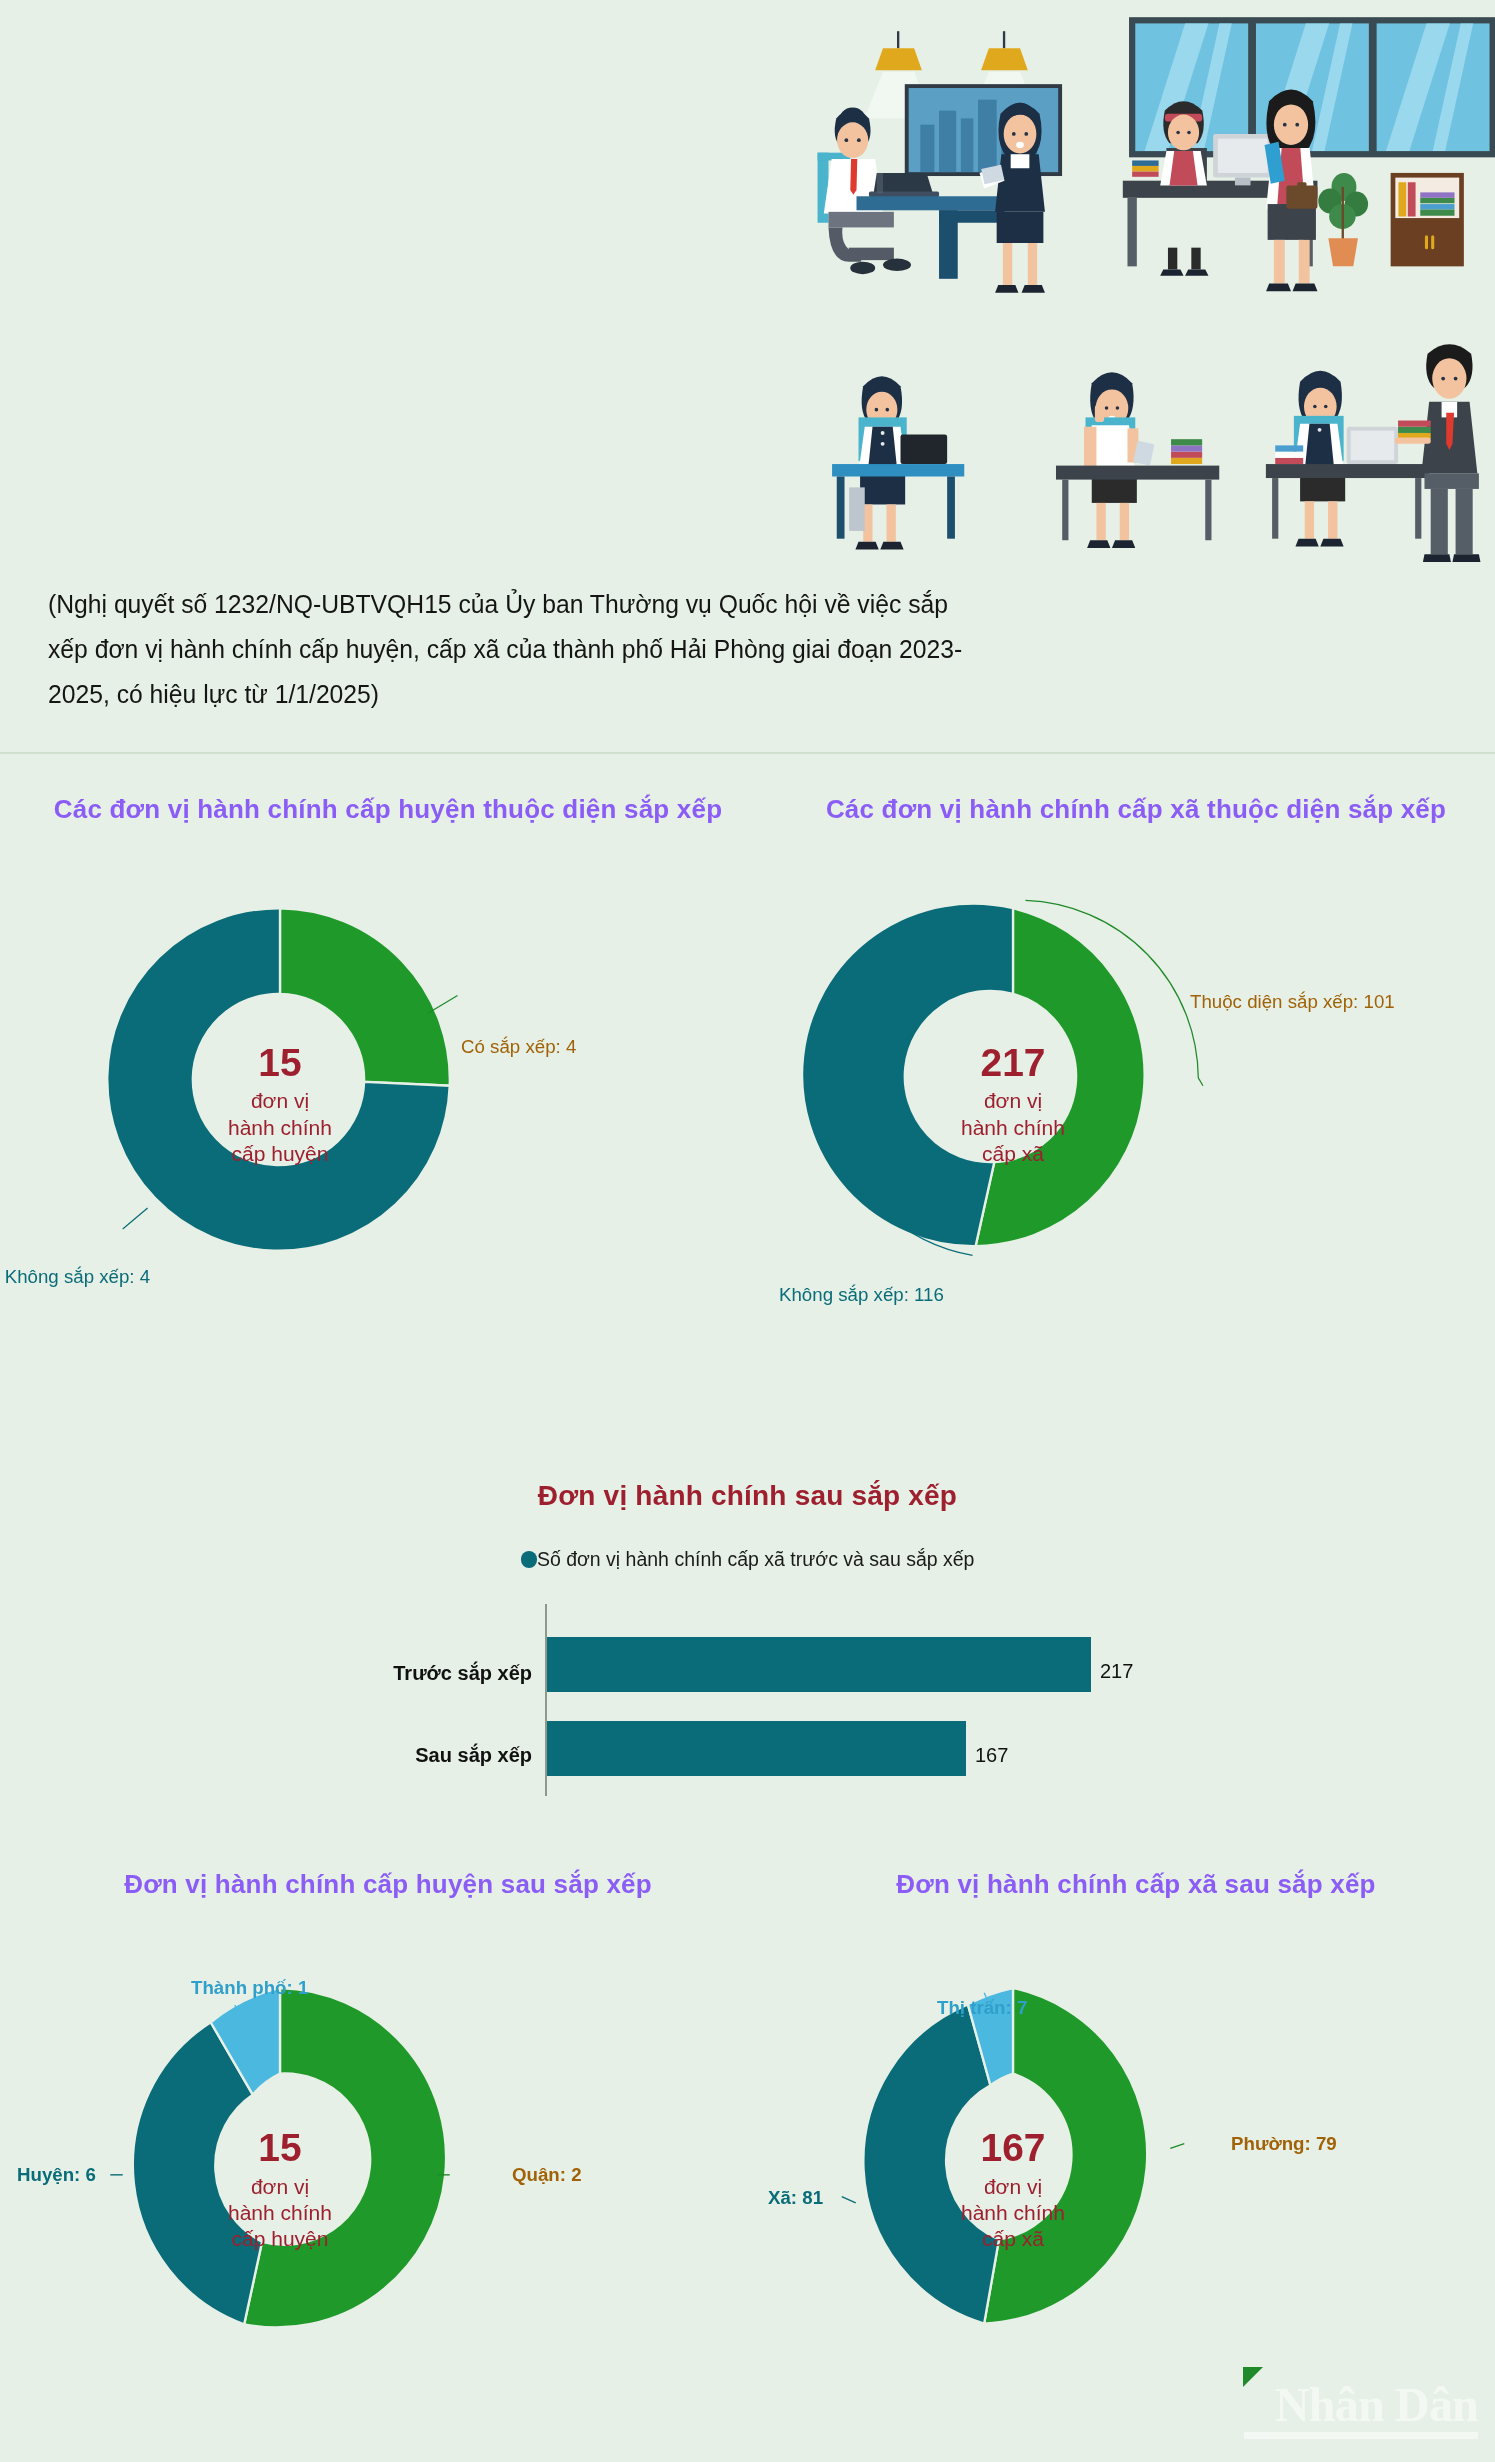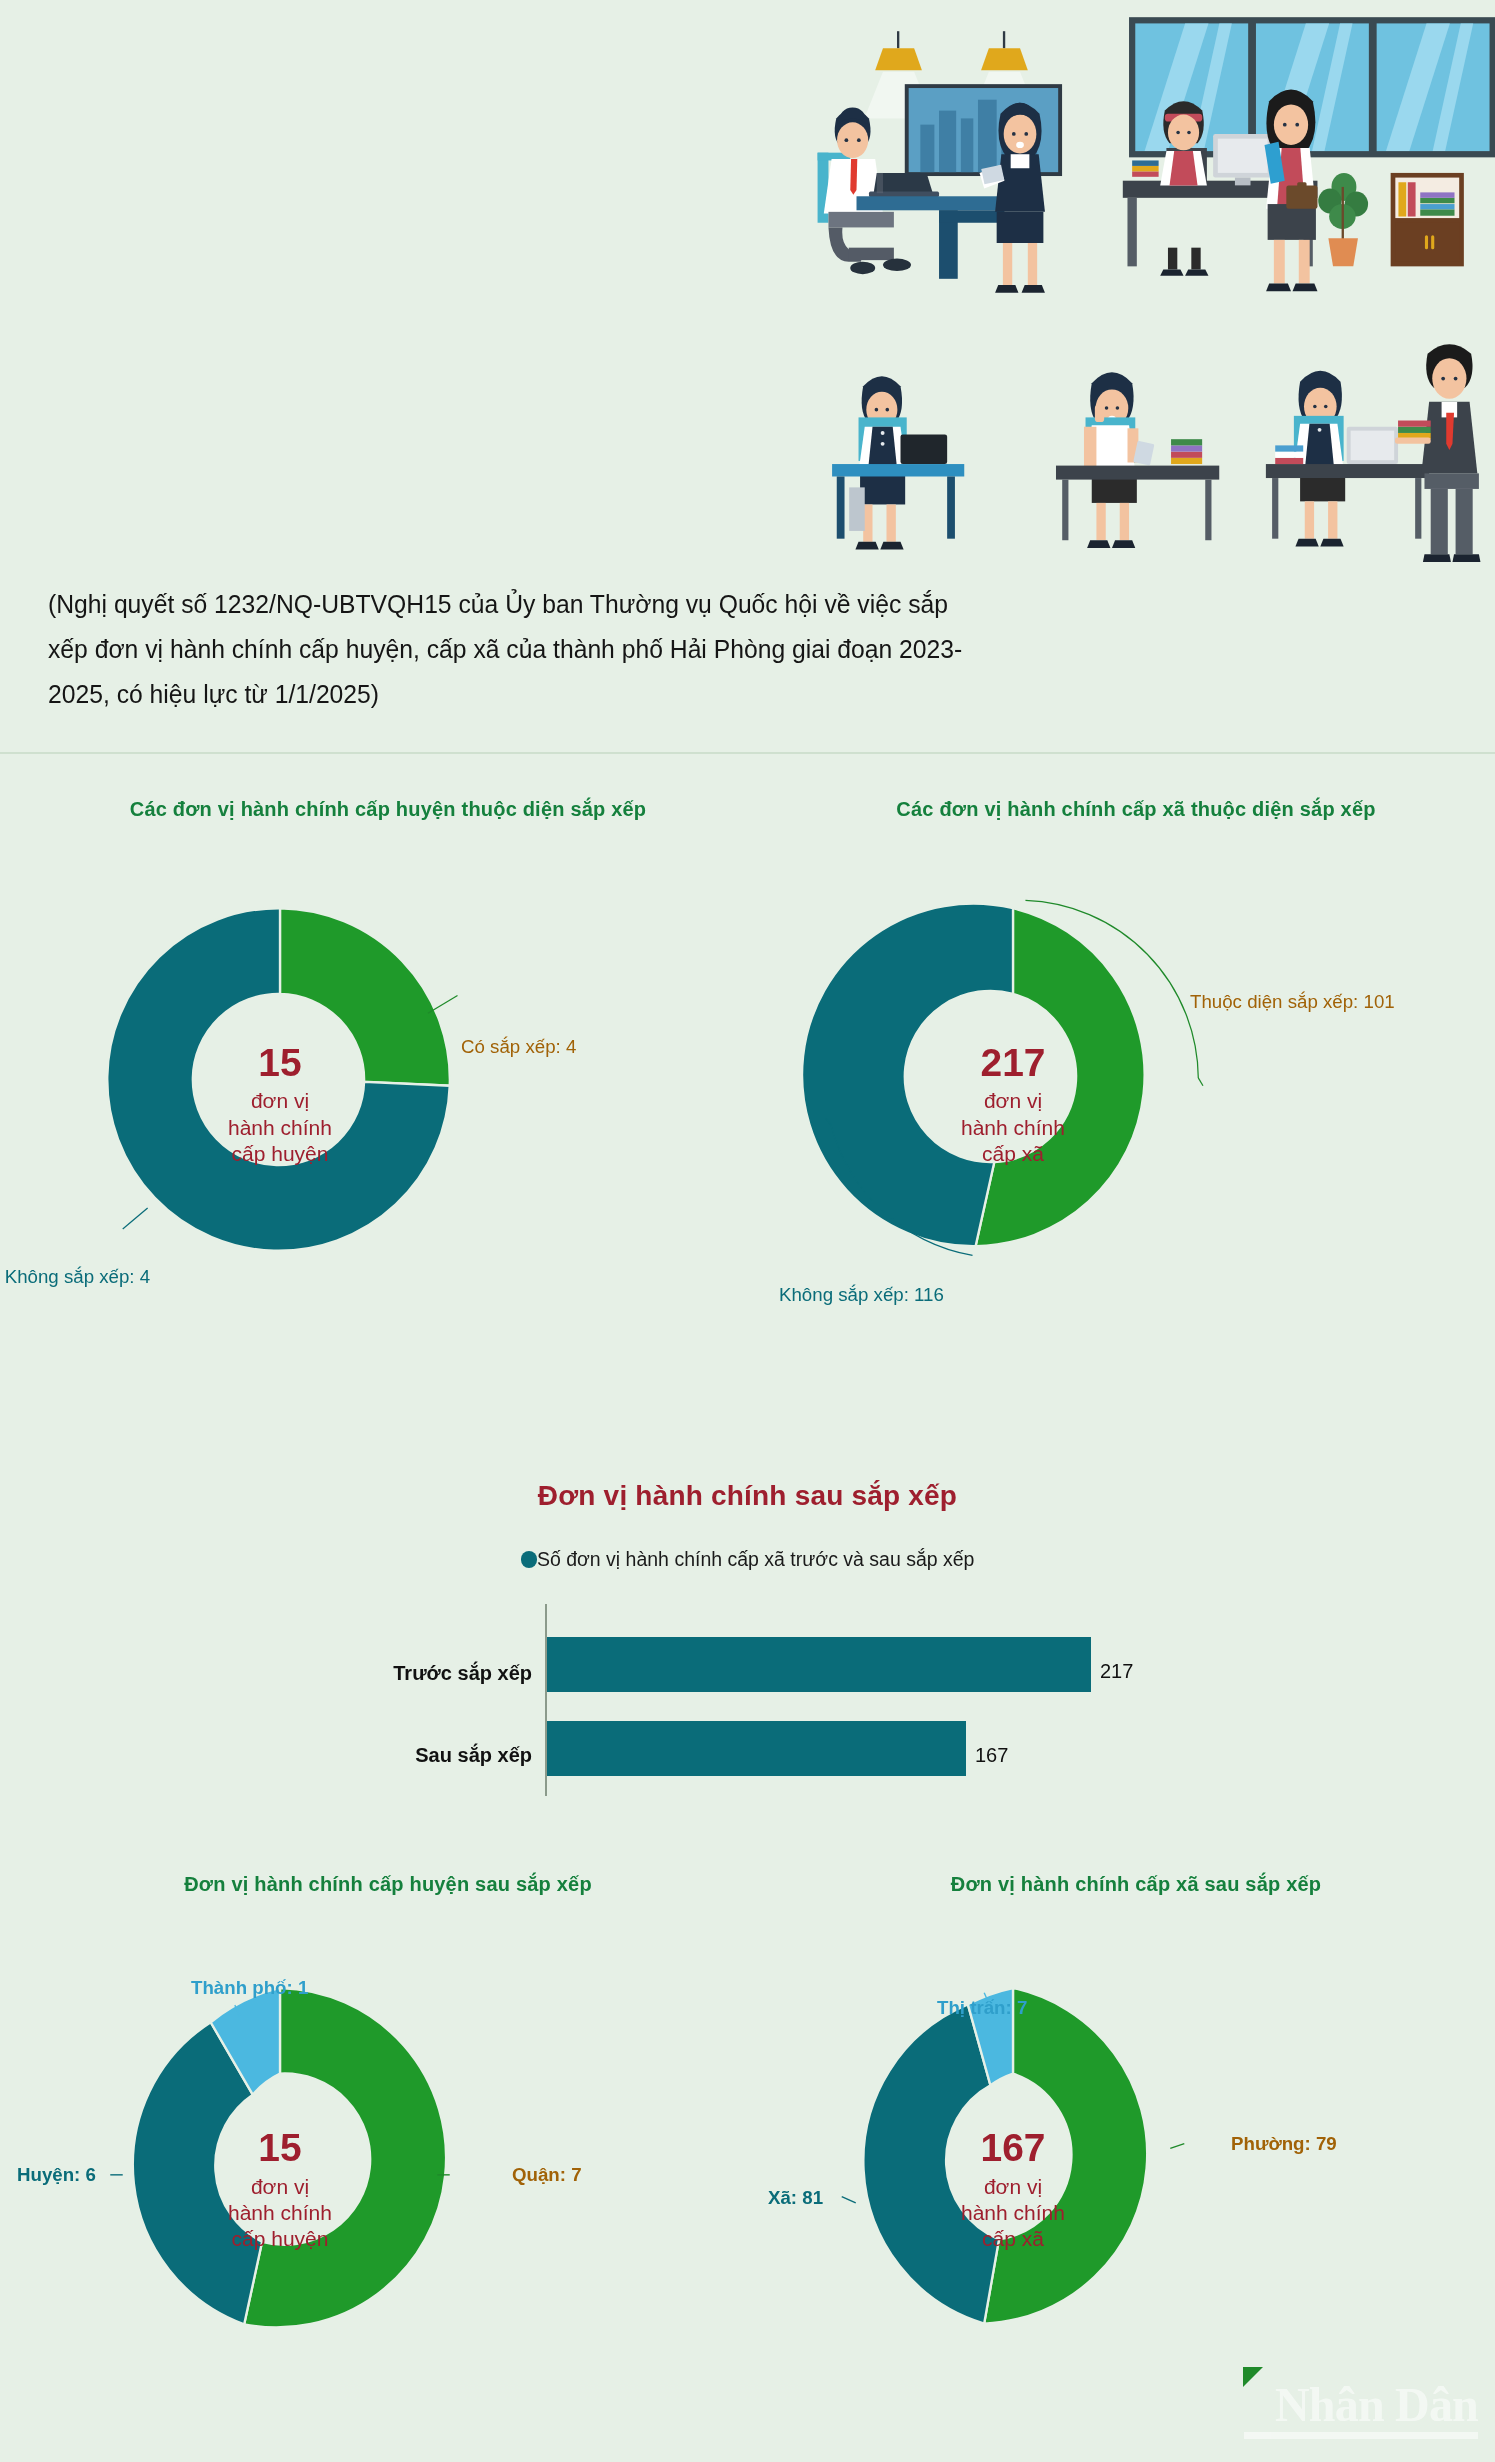--- a/index.html
+++ b/index.html
@@ -63,22 +63,22 @@
     position: absolute;
     left: 0; top: 752px;
     width: 1495px; height: 2.3px;
     background: #cfe0cf;
   }
 
   
   .chart-title {
     text-align: center;
     font-weight: bold;
-    color: #15803d;
-    font-size: 20px;
+    color: #8b5cf6;
+    font-size: 26px;
     line-height: 30px;
     letter-spacing: 0.2px;
     margin-left: 28px;
   }
 
   .donut-wrap { position: relative; }
   .donut-wrap svg { display: block; margin: 0 auto; }
 
   .center-num {
     font-weight: bold;
@@ -533,21 +533,21 @@
         <line x1="62" y1="282" x2="78" y2="282" stroke="#0a6c79" stroke-width="1.8"></line>
         <line x1="498" y1="282" x2="482" y2="282" stroke="#1f8a2a" stroke-width="1.8"></line>
 
         <text class="center-num" x="280" y="264" text-anchor="middle" font-size="50" font-family="Liberation Sans, sans-serif">15</text>
         <text class="center-sub" x="280" y="306" text-anchor="middle" font-size="27" font-family="Liberation Sans, sans-serif">đơn vị</text>
         <text class="center-sub" x="280" y="340" text-anchor="middle" font-size="27" font-family="Liberation Sans, sans-serif">hành chính</text>
         <text class="center-sub" x="280" y="374" text-anchor="middle" font-size="27" font-family="Liberation Sans, sans-serif">cấp huyện</text>
       </svg>
       <div class="lbl blue" style="left:191px; top:22px; font-weight:bold;">Thành phố: 1</div>
       <div class="lbl teal" style="left:17px; top:209px; font-weight:bold;">Huyện: 6</div>
-      <div class="lbl green" style="left:512px; top:209px; font-weight:bold;">Quận: 7</div>
+      <div class="lbl green" style="left:512px; top:209px; font-weight:bold;">Quận: 2</div>
     </div>
   </div>
 
   <div id="sec-bot-right">
     <div class="chart-title">
       <div>Đơn vị hành chính cấp xã sau sắp xếp</div>
     </div>
     <div class="donut-wrap" style="margin-top:56px; height:452px;">
       <svg width="436" height="421" viewBox="0 0 560 540" style="margin-left:47px;">
 

